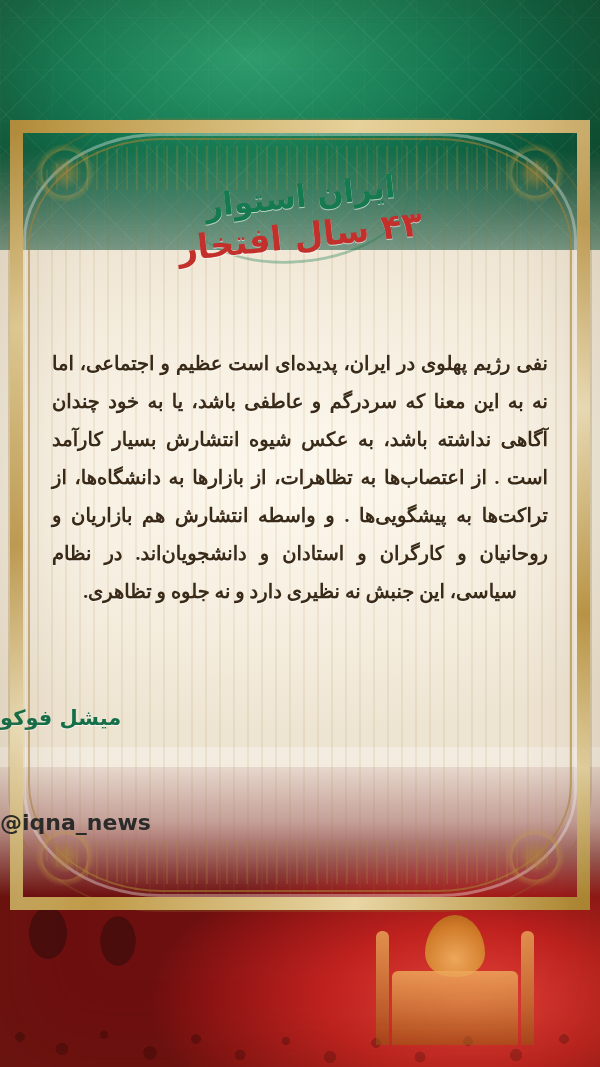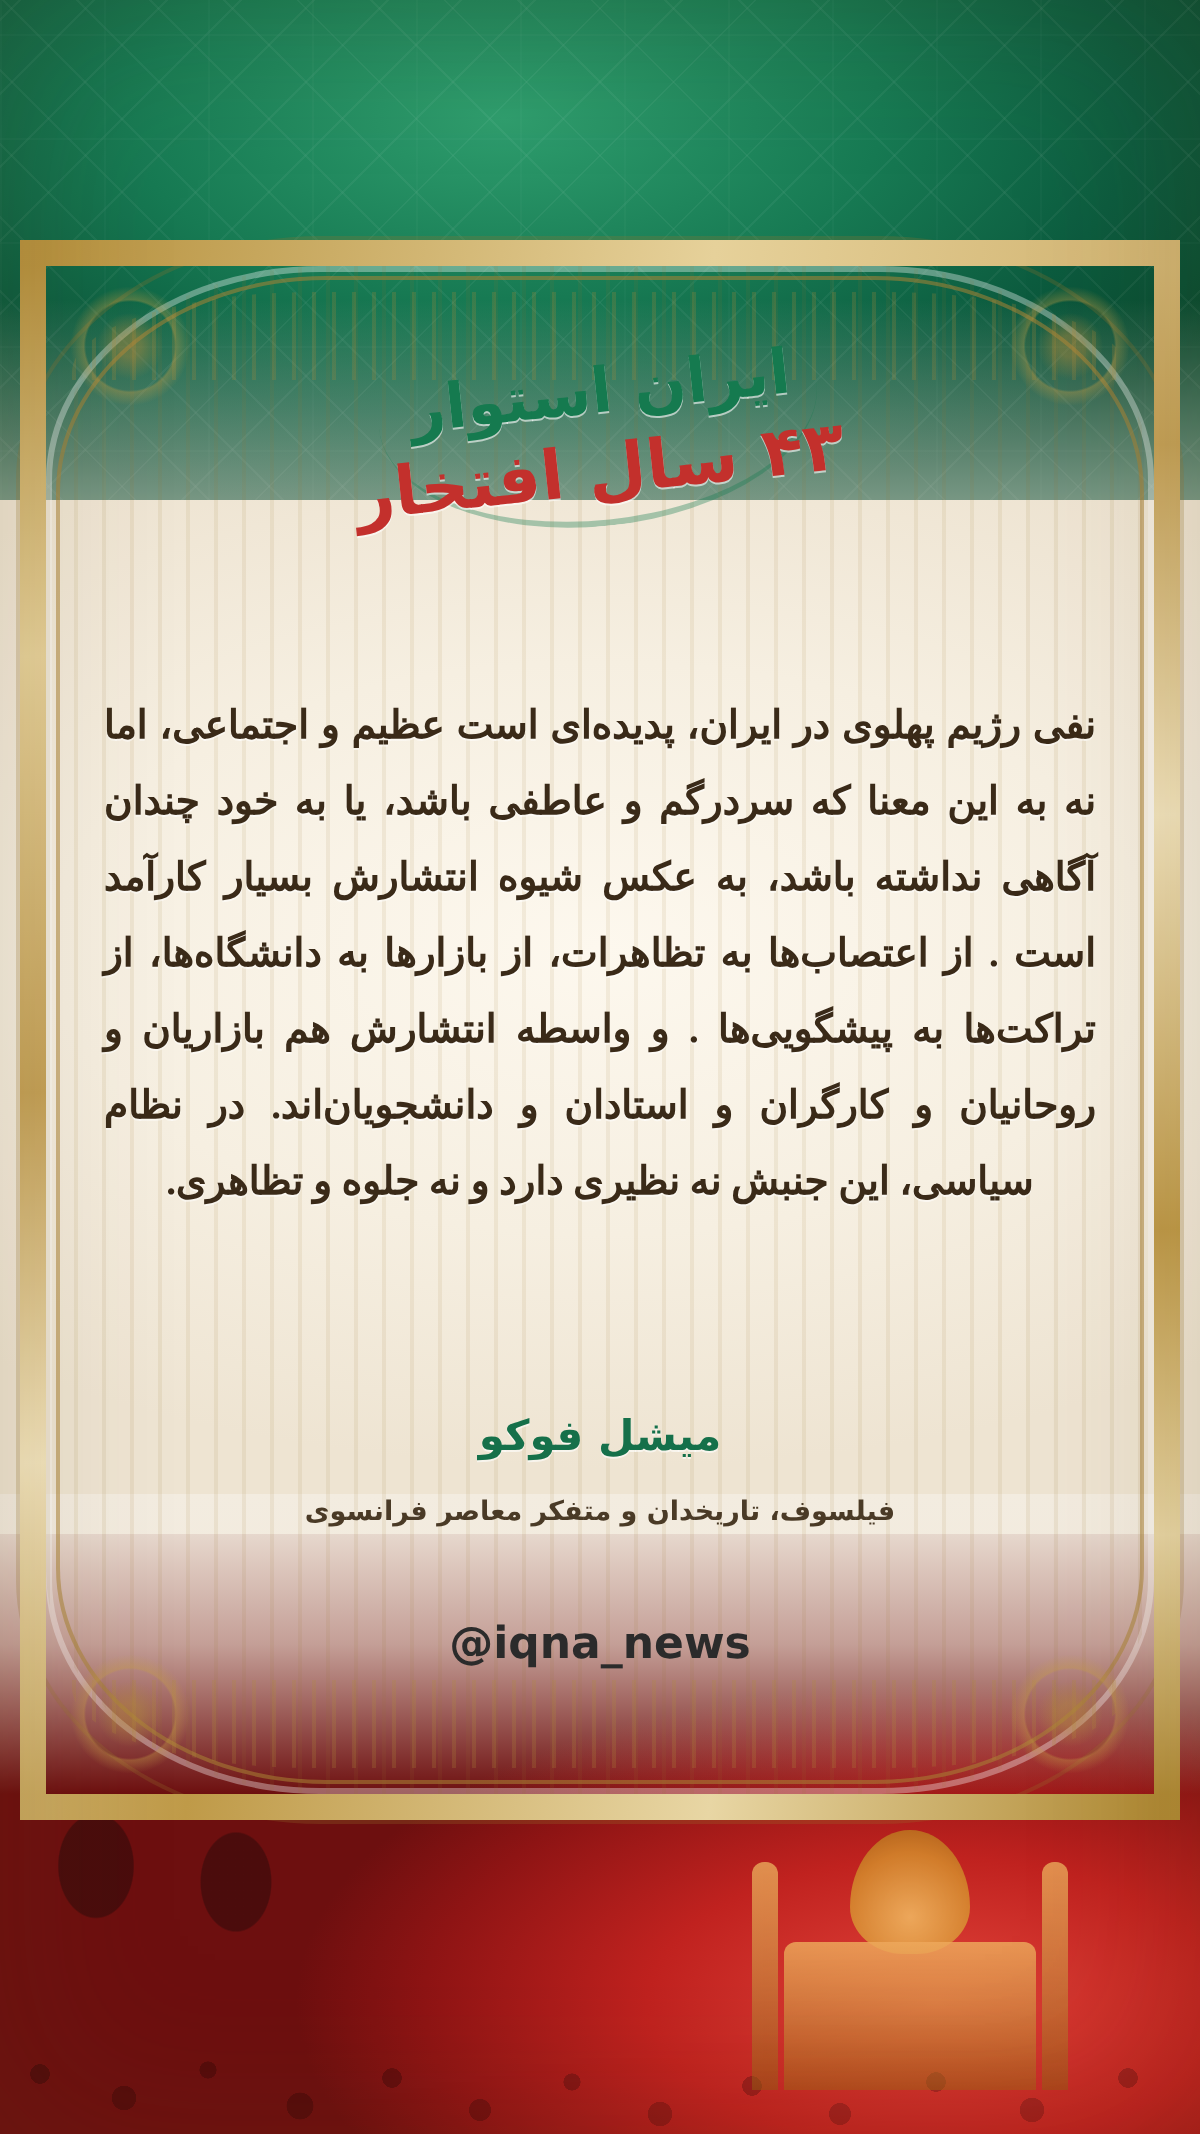--- a/index.html
+++ b/index.html
@@ -238,40 +238,40 @@
     font-size: 19.5px;
     font-weight: bold;
     line-height: 38px;
     color: #3a2a18;
     text-shadow: 0 1px 0 rgba(255,255,255,.55);
   }
 
   .author {
     position: absolute;
     left: 0; right: 0; top: 706px;
-    text-align: center;
+    text-align: left;
     font-family: "DejaVu Sans", sans-serif;
     font-size: 21px;
     font-weight: bold;
     color: #15704a;
     text-shadow: 0 1px 0 rgba(255,255,255,.6);
   }
   .author-role {
     position: absolute;
     left: 0; right: 0; top: 748px;
     text-align: center;
     font-family: "DejaVu Sans", sans-serif;
     font-size: 13.5px;
     font-weight: bold;
     color: #4a3a26;
   }
   .handle {
     position: absolute;
     left: 0; right: 0; top: 810px;
-    text-align: center;
+    text-align: left;
     font-family: "DejaVu Sans", sans-serif;
     font-size: 22px;
     font-weight: bold;
     color: #2b2b2b;
     direction: ltr;
   }
 
   .vignette {
     position: absolute;
     inset: 0;
@@ -315,18 +315,17 @@
 
   <div class="logo">
     <div class="logo-swirl"></div>
     <div class="logo-line1">ایران استوار</div>
     <div class="logo-line2">۴۳ سال افتخار</div>
   </div>
 
   <div class="quote">نفی رژیم پهلوی در ایران، پدیده‌ای است عظیم و اجتماعی، اما نه به این معنا که سردرگم و عاطفی باشد، یا به خود چندان آگاهی نداشته باشد، به عکس شیوه انتشارش بسیار کارآمد است . از اعتصاب‌ها به تظاهرات، از بازارها به دانشگاه‌ها، از تراکت‌ها به پیشگویی‌ها . و واسطه انتشارش هم بازاریان و روحانیان و کارگران و استادان و دانشجویان‌اند. در نظام سیاسی، این جنبش نه نظیری دارد و نه جلوه و تظاهری.</div>
 
   <div class="author">میشل فوکو</div>
-  <div class="author-role">فیلسوف، تاریخدان و متفکر معاصر فرانسوی</div>
 
   <div class="handle">@iqna_news</div>
 
   <div class="vignette"></div>
 </div>
 
 </body></html>

